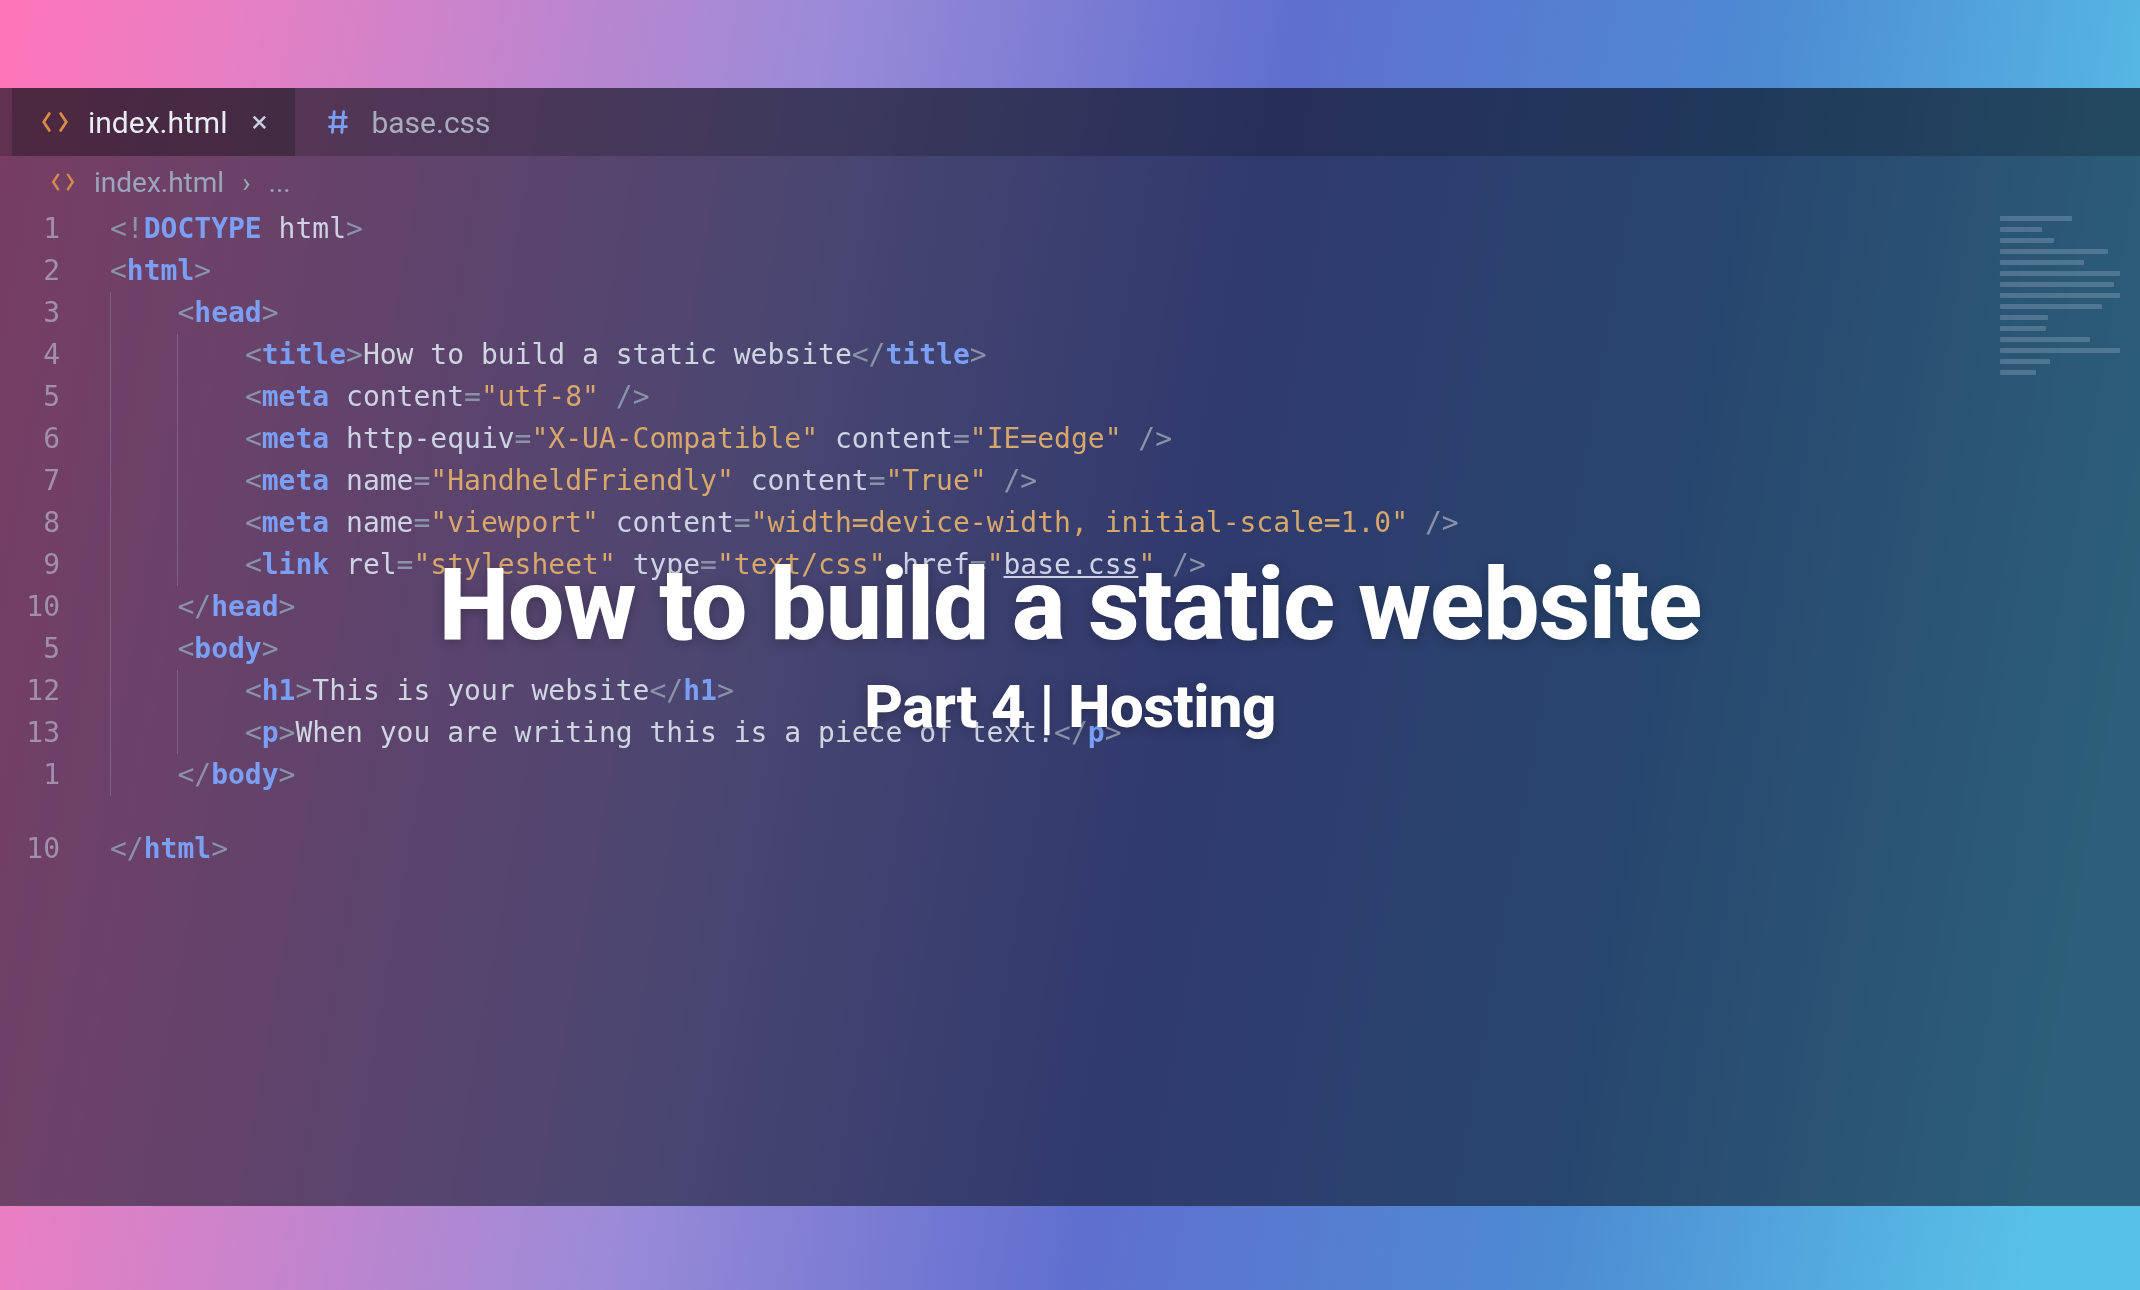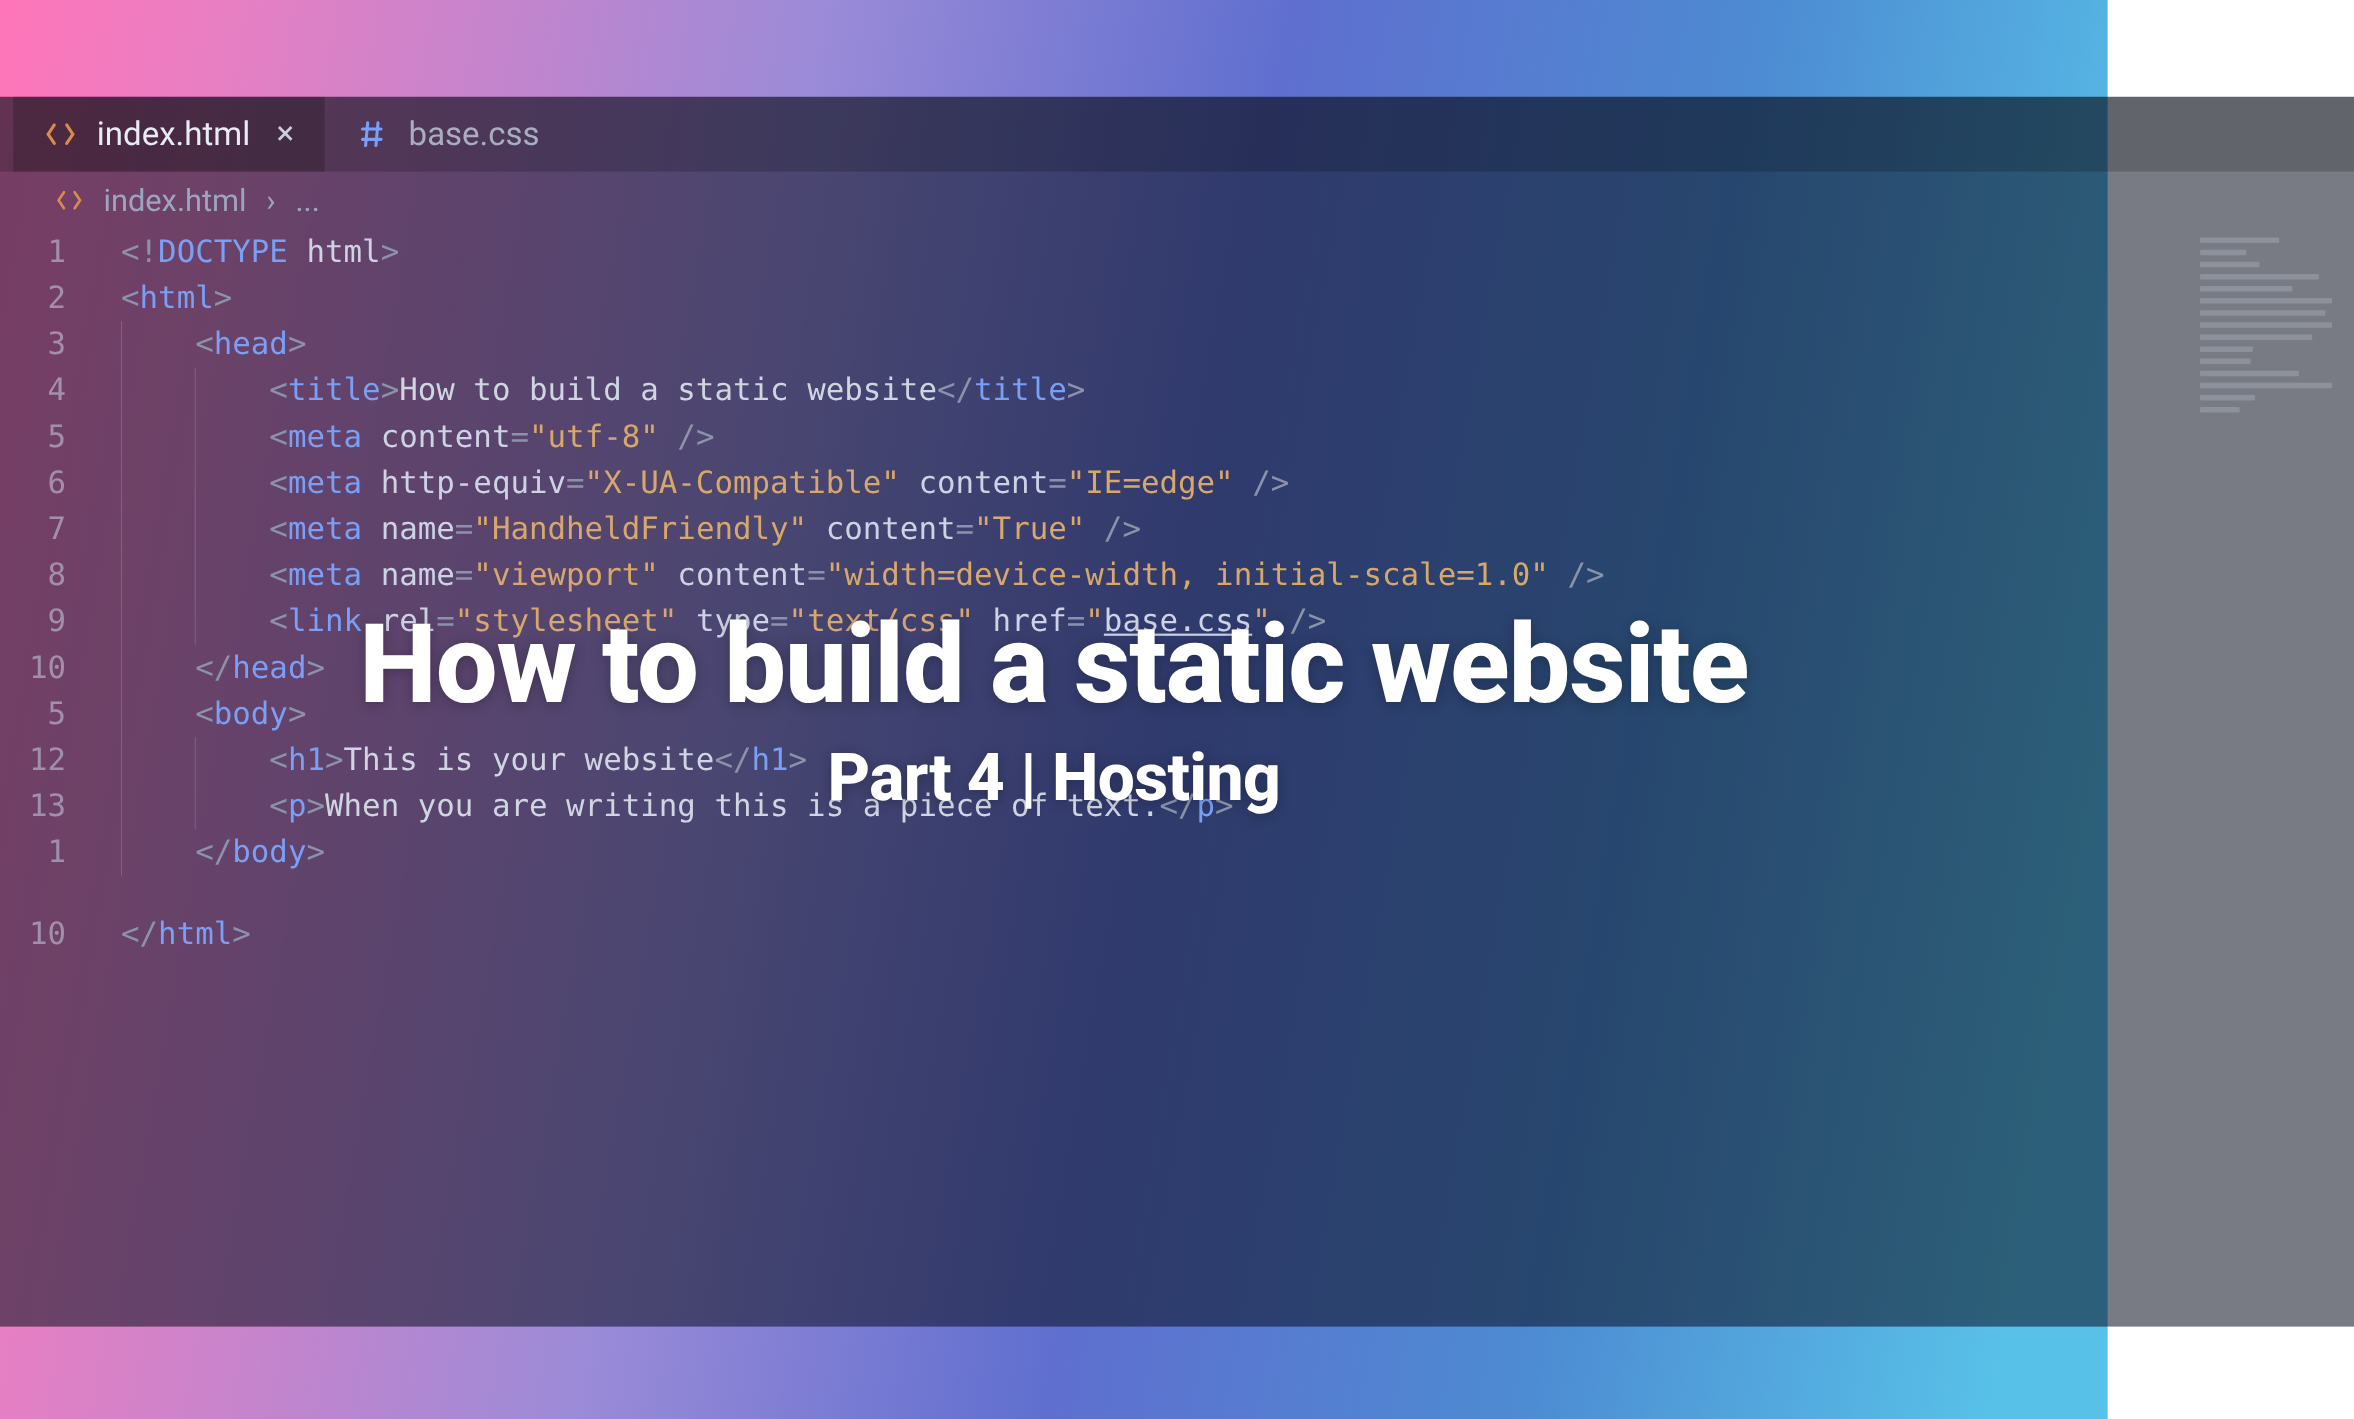--- a/index.html
+++ b/index.html
@@ -7,21 +7,21 @@
   html, body {
     width: 2140px;
     height: 1290px;
     overflow: hidden;
     font-family: -apple-system, BlinkMacSystemFont, "Segoe UI", Roboto, sans-serif;
     background: #fff;
   }
 
   .frame {
     position: relative;
-    width: 1916px;
+    width: 2140px;
     height: 1290px;
     background: linear-gradient(100deg,
       #ff75b9 0%,
       #e77fc3 10%,
       #9b8bd8 35%,
       #5f6fcf 55%,
       #4d8bd2 75%,
       #58c1e8 95%);
   }
 
@@ -94,21 +94,21 @@
     text-align: right;
     padding-right: 30px;
     color: rgba(200, 210, 230, 0.55);
     user-select: none;
   }
   .code {
     white-space: pre;
     color: #b9c0d4;
   }
   .code .t-punct { color: #8b93aa; }
-  .code .t-tag   { color: #7a9ff5; }
+  .code .t-tag   { color: #7a9ff5; font-weight: bold; }
   .code .t-attr  { color: #cdd3e4; }
   .code .t-str   { color: #d7a76b; }
   .code .t-text  { color: #d0d5e2; }
   .code .t-link  { color: #cdd3e4; text-decoration: underline; }
 
   .indent-guide {
     display: inline-block;
     width: 1px;
     height: 42px;
     vertical-align: top;

